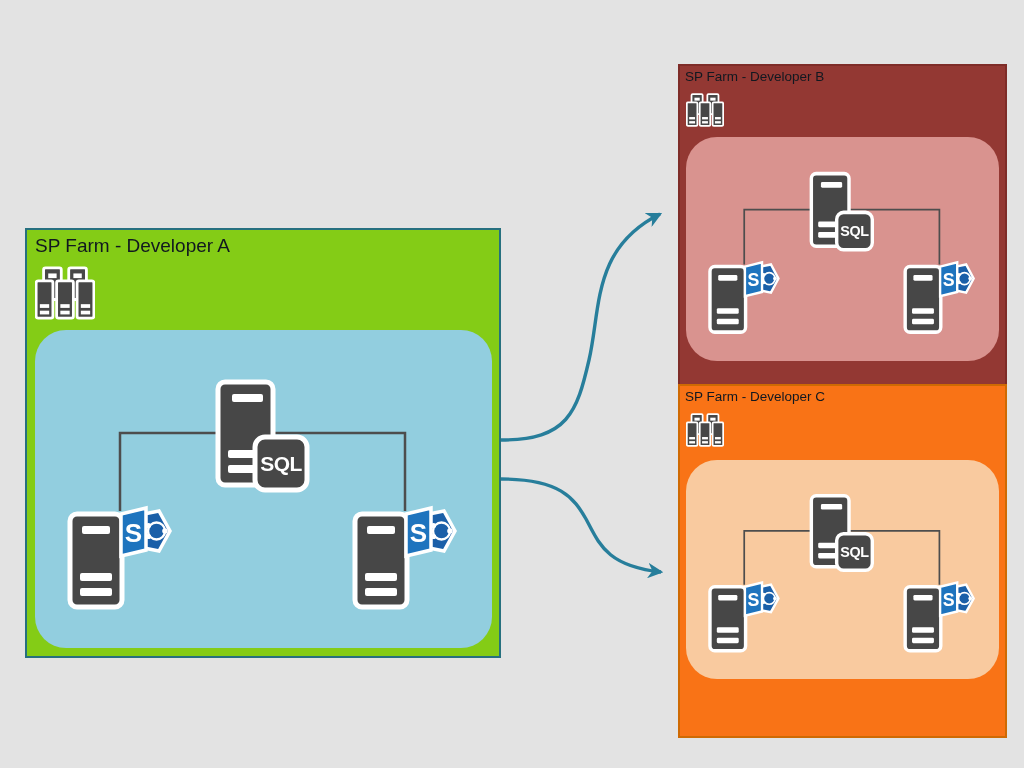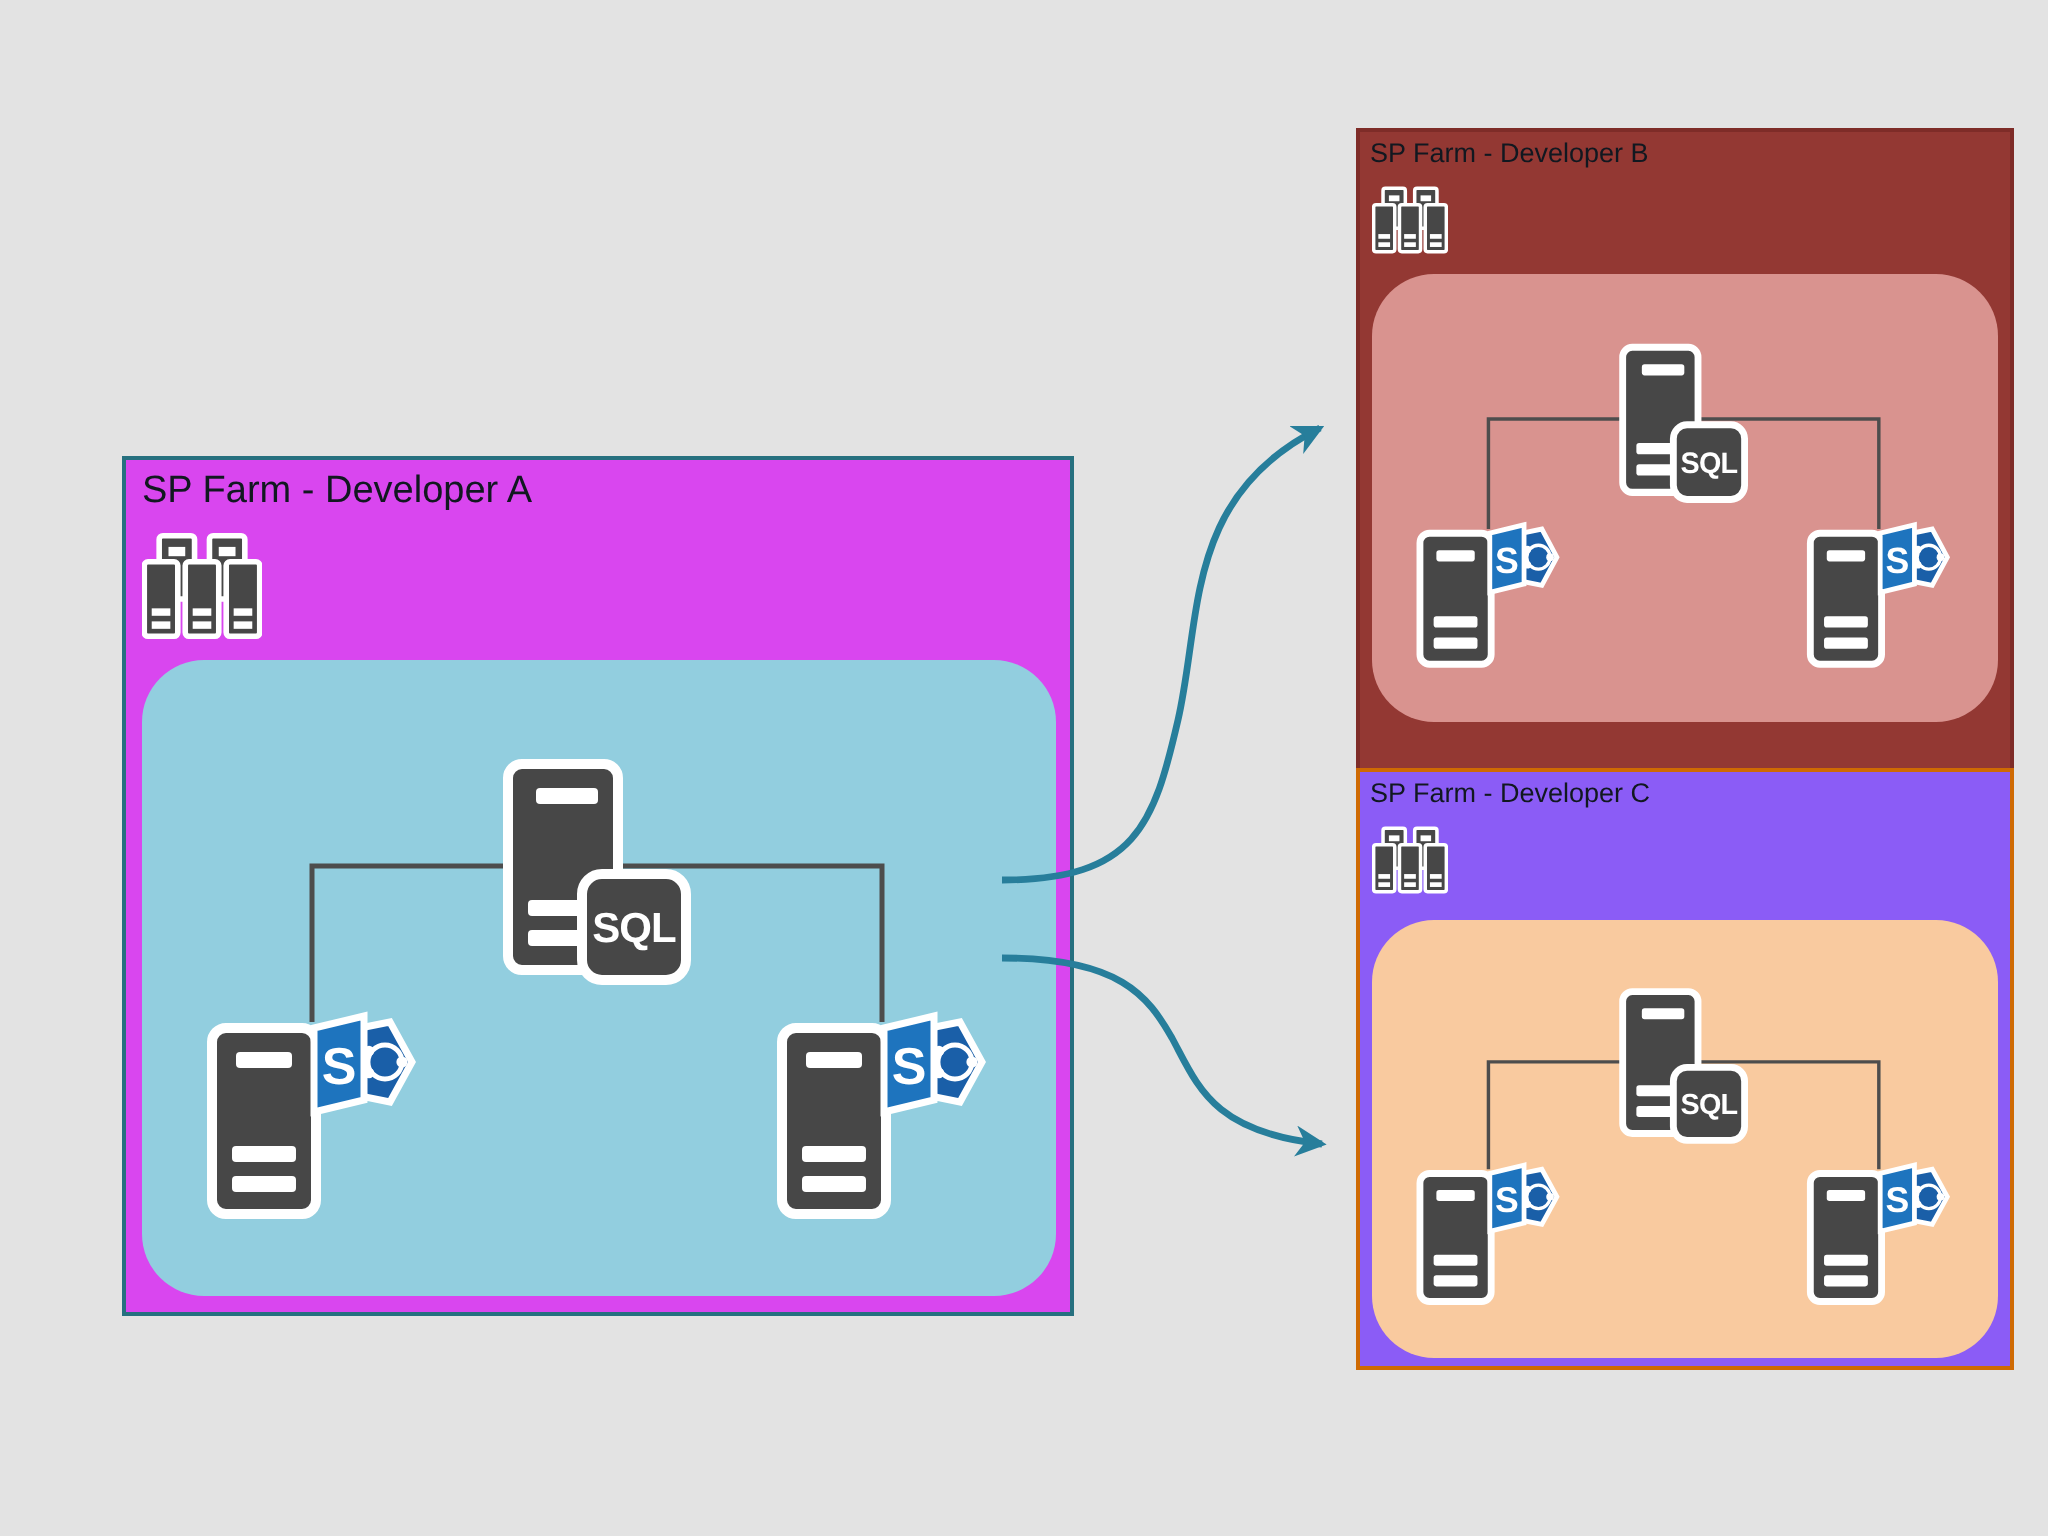--- a/index.html
+++ b/index.html
@@ -5,23 +5,23 @@
   html,body { margin:0; padding:0; }
   body {
     width:1024px; height:768px;
     background:#e3e3e3;
     font-family:"Liberation Sans", sans-serif;
     position:relative; overflow:hidden;
   }
   .canvas { position:absolute; left:0; top:0; width:1024px; height:768px; }
 
   .farm { position:absolute; box-sizing:border-box; }
-  .farm-a { left:25px;  top:228px; width:476px; height:430px; background:#d946ef; border:2px solid #26707f;margin-left:36px; }
+  .farm-a { left:25px;  top:228px; width:476px; height:430px; background:#84cc16; border:2px solid #26707f; }
   .farm-b { left:678px; top:64px;  width:329px; height:364px; background:#933833; border:2px solid #7e2c28; }
-  .farm-c { left:678px; top:384px; width:329px; height:301px; background:#8b5cf6; border:2px solid #cf6a03; }
+  .farm-c { left:678px; top:384px; width:329px; height:354px; background:#f97316; border:2px solid #cf6a03; }
 
   .farm-title { position:absolute; color:#111820; font-weight:400; white-space:nowrap; }
   .farm-a .farm-title { left:8px; top:5px;  font-size:19px; }
   .farm-b .farm-title, .farm-c .farm-title { left:5px; top:3px; font-size:13.5px; }
 
   .rack-icon { position:absolute; display:block; }
   .farm-a .rack-icon { left:8px; top:36px; width:60px; height:54px; }
   .farm-b .rack-icon, .farm-c .rack-icon { left:6px; top:27px; width:38px; height:34px; }
 
   .farm-panel { position:absolute;border-radius:31px; }

